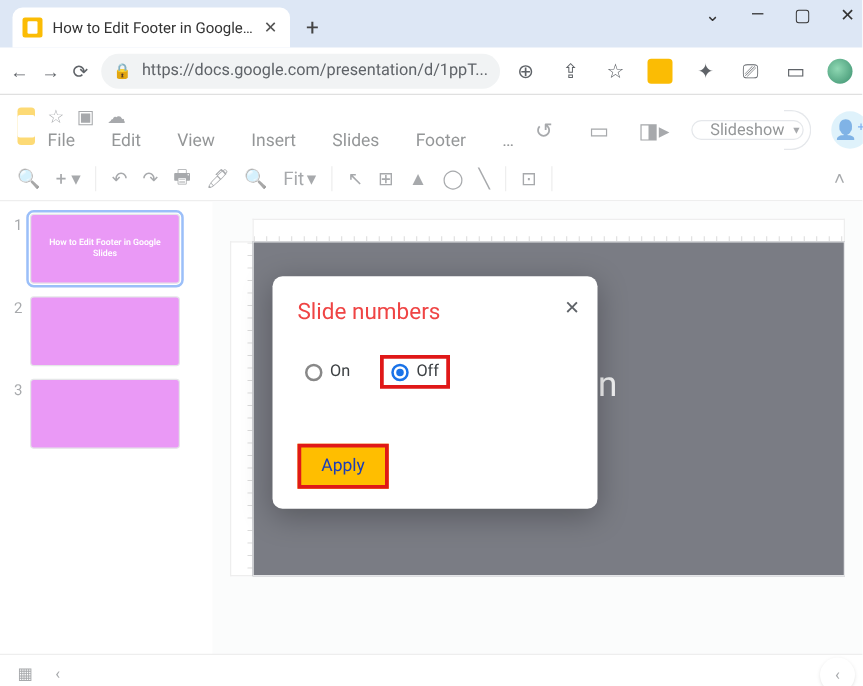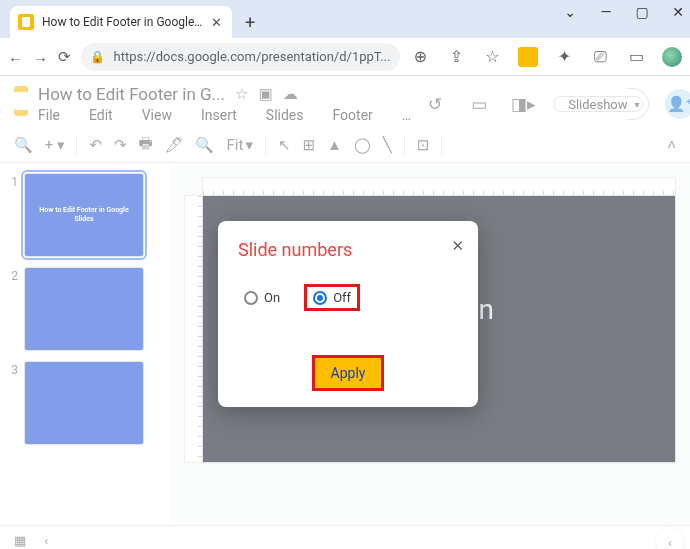--- a/index.html
+++ b/index.html
@@ -47,21 +47,21 @@
   .toolbar { height:36px; border-bottom:1px solid #e0e0e0; display:flex; align-items:center; padding: 0 14px; gap:12px; margin-top:4px; }
   .tb-group { display:flex; align-items:center; gap:12px; }
   .tb-sep { width:1px; height:20px; background:#e0e0e0; }
   .tb-btn { color:#5f6368; font-size:15px; display:flex; align-items:center; gap:2px; }
   .tb-right { margin-left:auto; }
 
   .workspace { display:flex; height: 362px; }
   .thumb-col { width: 170px; padding: 10px 8px; }
   .thumb-row { display:flex; align-items:flex-start; gap:6px; margin-bottom:10px; }
   .thumb-num { width:10px; text-align:right; font-size:12px; color:#5f6368; padding-top:2px; }
-  .thumb { width: 120px; height: 84px; background:#1d4ed8; border-radius:3px; border:1px solid #d0d2d5; display:flex; align-items:center; justify-content:center; text-align:center; }
+  .thumb { width: 120px; height: 56px; background:#d946ef; border-radius:3px; border:1px solid #d0d2d5; display:flex; align-items:center; justify-content:center; text-align:center; }
   .thumb.sel { outline: 2px solid #4a8af4; outline-offset:1px; }
   .thumb-text { color:#fff; font-size:7px; font-weight:600; line-height:1.3; padding:0 10px; }
 
   .canvas-area { flex:1; position:relative; background:#f8f9fa; padding: 14px 14px 4px 14px; }
   .ruler-h { height:18px; background:#fff; border:1px solid #e0e0e0; border-bottom:none; margin-left:18px; background-image: repeating-linear-gradient(to right, #bbb 0 1px, transparent 1px 10px); background-position: 0 13px; background-size: 10px 5px; background-repeat:repeat-x; }
   .canvas-row { display:flex; }
   .ruler-v { width:18px; background:#fff; border:1px solid #e0e0e0; border-right:none; background-image: repeating-linear-gradient(to bottom, #bbb 0 1px, transparent 1px 10px); background-position: 13px 0; background-size: 5px 10px; background-repeat:repeat-y; }
   .slide-canvas { flex:1; background:#0d1220; height: 268px; border:1px solid #d0d2d5; display:flex; align-items:center; justify-content:center; }
   .slide-title { color:#e9eaec; font-size:28px; text-align:center; line-height:1.35; }
 
@@ -73,21 +73,21 @@
   .dialog { position:absolute; left: 218px; top: 221px; width: 260px; background:#fff; border-radius:8px; box-shadow: 0 6px 24px rgba(0,0,0,.28); padding: 18px 20px 16px 20px; z-index: 50; }
   .dlg-title { font-size:18px; color:#ef4444; }
   .dlg-close { position:absolute; right:14px; top:16px; font-size:15px; color:#5f6368; }
   .radio-row { display:flex; align-items:center; gap:18px; margin-top:24px; }
   .radio { display:flex; align-items:center; gap:6px; font-size:13px; color:#3c4043; }
   .radio-dot { width:14px; height:14px; border:2px solid #888; border-radius:50%; display:flex; align-items:center; justify-content:center; }
   .radio-dot.on { border-color:#1a73e8; }
   .radio-dot.on::after { content:""; width:6px; height:6px; background:#1a73e8; border-radius:50%; }
   .radio-box { padding:3px 6px; }
   .highlight-off { border:3px solid #e01818; }
-  .apply-row { display:flex; justify-content:center; margin-top:44px; }
+  .apply-row { display:flex; justify-content:flex-start; margin-top:44px; }
   .apply-btn { background:#ffbe00; color:#1a3db7; font-size:14px; padding:7px 16px; border:3px solid #e01818; display:inline-block; }
 </style>
 </head>
 <body>
 
 <div class="titlebar">
   <div class="tab">
     <span class="favicon">
         <div></div>
       </span>
@@ -124,21 +124,20 @@
   </div>
 </div>
 
 <div class="app">
   <div class="app-header">
     <div class="app-logo">
         <div></div>
       </div>
     <div class="title-wrap">
       <div class="doc-title">
-        <span>How to Edit Footer in G...</span>
         <span class="ticons">
           <span>☆</span>
           <span>▣</span>
           <span>☁</span>
         </span>
       </div>
       <div class="menus">
         <span>File</span>
         <span>Edit</span>
         <span>View</span>

